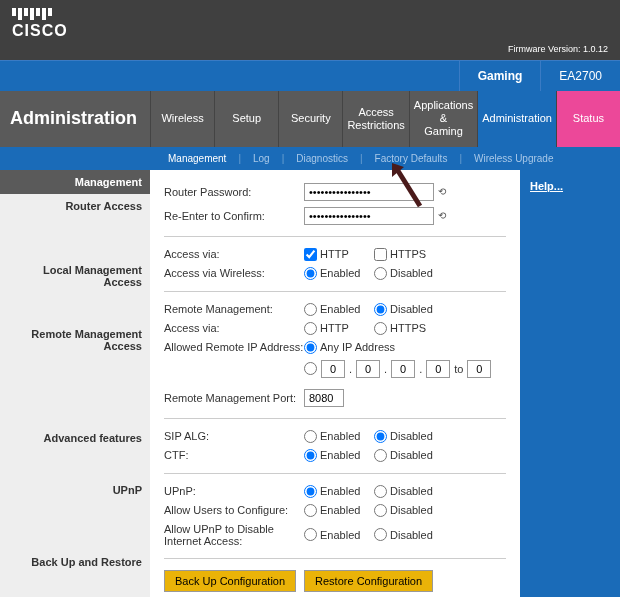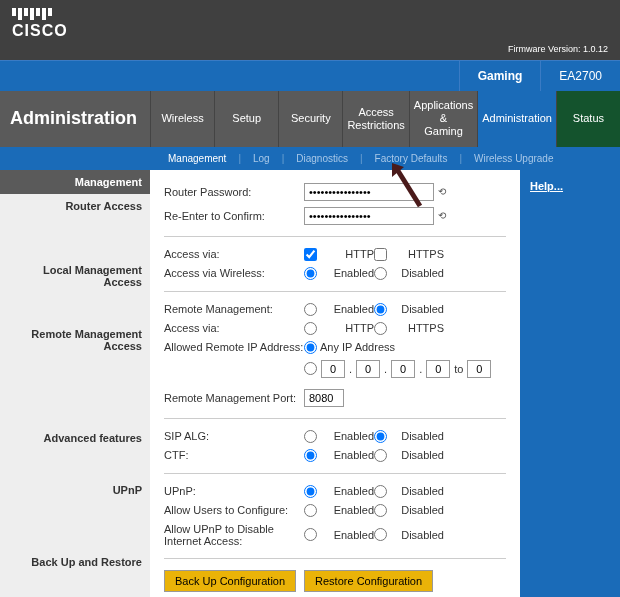--- a/index.html
+++ b/index.html
@@ -24,21 +24,21 @@
 .main { display: flex; }
 .sidebar { width: 150px; background: #eee; }
 .side-section { text-align: right; padding: 6px 8px; font-size: 11px; font-weight: bold; color: #333; }
 .side-section.dark { background: #5a5a5a; color: #fff; }
 .content { flex: 1; background: #fff; padding: 10px 14px; position: relative; }
 .right-panel { width: 100px; background: #1a6bb8; padding: 10px; }
 .help-link { color: #fff; text-decoration: underline; font-size: 11px; font-weight: bold; }
 .field-row { display: flex; align-items: center; padding: 3px 0; font-size: 11px; color: #333; }
 .field-label { width: 140px; }
 .field-controls { display: flex; align-items: center; gap: 4px; }
-.radio-opt { display: inline-flex; align-items: center; width: 70px; font-size: 11px; justify-content: space-between; }
+.radio-opt { display: inline-flex; align-items: center; width: 70px; font-size: 11px; }
 .radio-opt input { margin-right: 3px; }
 input[type="password"], input[type="text"] { border: 1px solid #999; padding: 2px 4px; font-size: 11px; }
 input[type="password"] { width: 130px; }
 .refresh-icon { margin-left: 4px; font-size: 10px; color: #555; cursor: pointer; }
 hr { border: none; border-top: 1px solid #ccc; margin: 8px 0; }
 .ip-box { width: 24px; text-align: center; }
 .port-box { width: 40px; }
 .btn { background: #eab308; border: 1px solid #999; padding: 4px 10px; font-size: 11px; cursor: pointer; }
 .arrow { position: absolute; left: 240px; top: -9px; pointer-events: none; }
 .spacer { height: 20px; }
@@ -70,21 +70,21 @@
   <div class="page-title">Administration</div>
   <div class="tabs">
     <div class="tab">Wireless</div>
     <div class="tab">Setup</div>
     <div class="tab">Security</div>
     <div class="tab" style="white-space:pre-line">Access
 Restrictions</div>
     <div class="tab" style="white-space:pre-line">Applications &amp;
 Gaming</div>
     <div class="tab active">Administration</div>
-    <div class="tab" style="background:#14532d">Status</div>
+    <div class="tab" style="background:#ec4899">Status</div>
   </div>
 </div>
 
 <div class="subtabs">
   <span class="subtab active">Management</span>
     <span class="sep">|</span>
   <span class="subtab">Log</span>
     <span class="sep">|</span>
   <span class="subtab">Diagnostics</span>
     <span class="sep">|</span>

